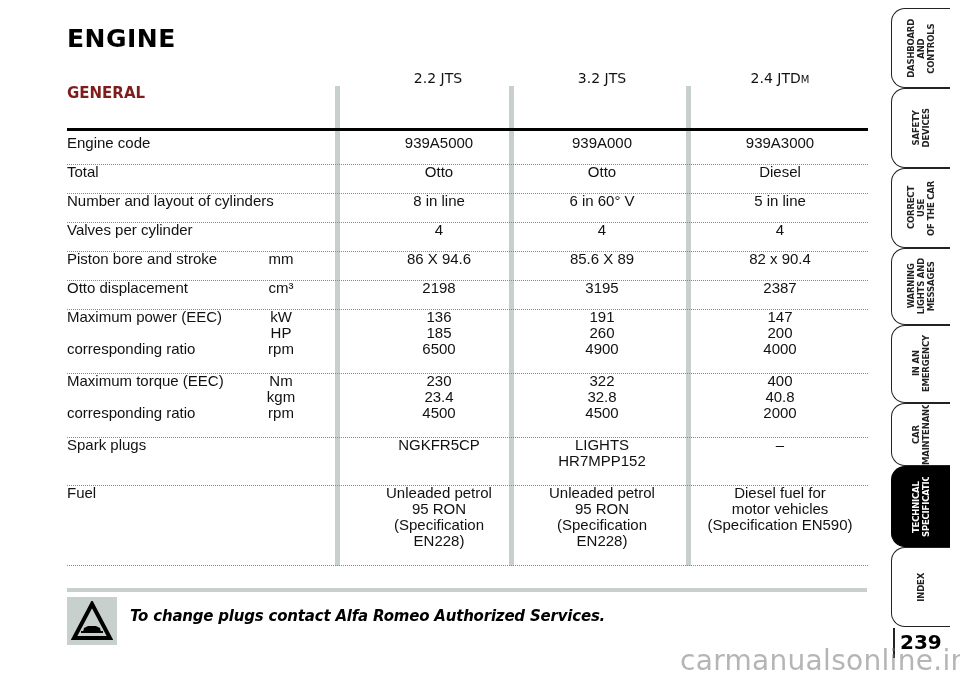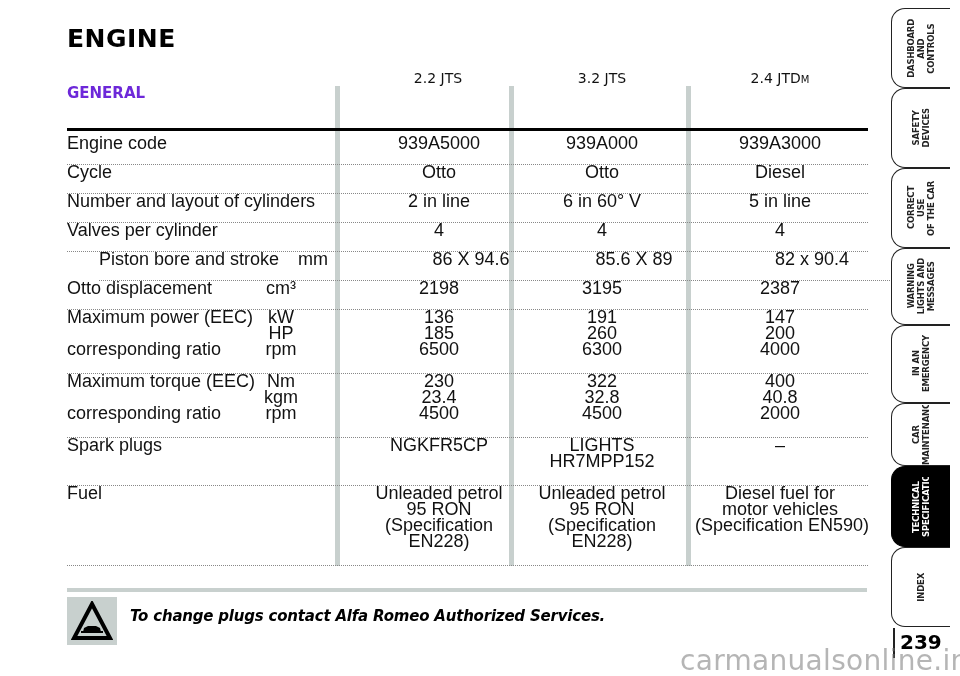--- a/index.html
+++ b/index.html
@@ -9,37 +9,37 @@
       font-family: "Liberation Sans", "DejaVu Sans", sans-serif;
     }
     .title {
       position: absolute; left: 67px; top: 24px;
       font-family: "DejaVu Sans", sans-serif; font-weight: 900;
       font-size: 25px; letter-spacing: 0.5px; color: #000;
     }
     .general {
       position: absolute; left: 67px; top: 84px;
       font-family: "DejaVu Sans", sans-serif; font-weight: 900;
-      font-size: 15px; color: #6d28d9;
+      font-size: 15px; color: #7f1d1d;
     }
     .colhead {
       position: absolute; top: 70px; width: 170px; text-align: center;
       font-family: "DejaVu Sans", sans-serif; font-weight: normal; font-size: 14px;
     }
     .colhead small { font-size: 10px; }
     .vdiv {
       position: absolute; top: 86px; height: 480px; width: 5px; background: #c8d0ce;
     }
     .thick-rule {
       position: absolute; left: 67px; top: 128px; width: 801px; height: 3px; background: #000;
     }
     .row {
       position: absolute; left: 67px; width: 801px;
       border-bottom: 1px dotted #888;
-      font-size: 18px; line-height: 16px;
+      font-size: 15px; line-height: 16px;
     }
     .row .label { position: absolute; left: 0; top: 0; width: 250px; font-family: "Liberation Sans Narrow", "Liberation Sans", sans-serif; }
     .row .unit { position: absolute; left: 180px; width: 68px; text-align: center; top: 0; }
     .row .cell { position: absolute; top: 0; width: 170px; text-align: center; }
     .c1 { left: 287px; }
     .c2 { left: 450px; }
     .c3 { left: 628px; }
     .label .line, .unit .line, .cell .line { display: block; height: 16px; white-space: nowrap; }
     .note-rule {
       position: absolute; left: 67px; top: 588px; width: 800px; height: 4px; background: #c8d0ce;
@@ -108,21 +108,21 @@
       </div>
       <div class="cell c2">
         <span class="line">939A000</span>
       </div>
       <div class="cell c3">
         <span class="line">939A3000</span>
       </div>
     </div>
     <div class="row" style="top: 164px; height: 29px;">
       <div class="label">
-        <span class="line">Cycle</span>
+        <span class="line">Total</span>
       </div>
       <div class="unit">
         <span class="line"></span>
       </div>
       <div class="cell c1">
         <span class="line">Otto</span>
       </div>
       <div class="cell c2">
         <span class="line">Otto</span>
       </div>
@@ -131,21 +131,21 @@
       </div>
     </div>
     <div class="row" style="top: 193px; height: 29px;">
       <div class="label">
         <span class="line">Number and layout of cylinders</span>
       </div>
       <div class="unit">
         <span class="line"></span>
       </div>
       <div class="cell c1">
-        <span class="line">2 in line</span>
+        <span class="line">8 in line</span>
       </div>
       <div class="cell c2">
         <span class="line">6 in 60° V</span>
       </div>
       <div class="cell c3">
         <span class="line">5 in line</span>
       </div>
     </div>
     <div class="row" style="top: 222px; height: 29px;">
       <div class="label">
@@ -157,21 +157,21 @@
       <div class="cell c1">
         <span class="line">4</span>
       </div>
       <div class="cell c2">
         <span class="line">4</span>
       </div>
       <div class="cell c3">
         <span class="line">4</span>
       </div>
     </div>
-    <div class="row" style="top: 251px; height: 29px; margin-left: 32px;">
+    <div class="row" style="top: 251px; height: 29px;">
       <div class="label">
         <span class="line">Piston bore and stroke</span>
       </div>
       <div class="unit">
         <span class="line">mm</span>
       </div>
       <div class="cell c1">
         <span class="line">86 X 94.6</span>
       </div>
       <div class="cell c2">
@@ -210,21 +210,21 @@
         <span class="line">rpm</span>
       </div>
       <div class="cell c1">
         <span class="line">136</span>
         <span class="line">185</span>
         <span class="line">6500</span>
       </div>
       <div class="cell c2">
         <span class="line">191</span>
         <span class="line">260</span>
-        <span class="line">6300</span>
+        <span class="line">4900</span>
       </div>
       <div class="cell c3">
         <span class="line">147</span>
         <span class="line">200</span>
         <span class="line">4000</span>
       </div>
     </div>
     <div class="row" style="top: 373px; height: 64px;">
       <div class="label">
         <span class="line">Maximum torque (EEC)</span>

